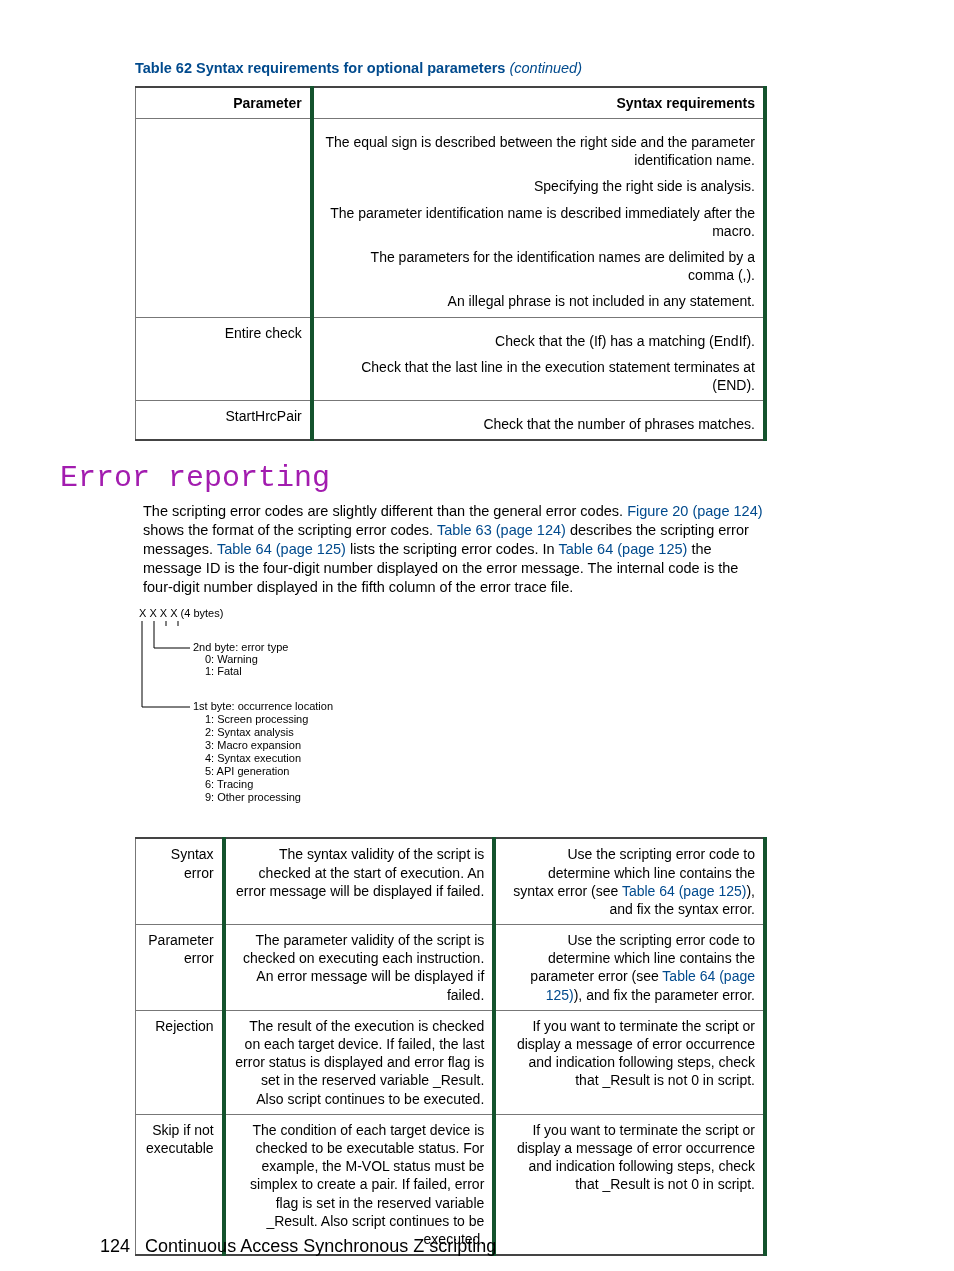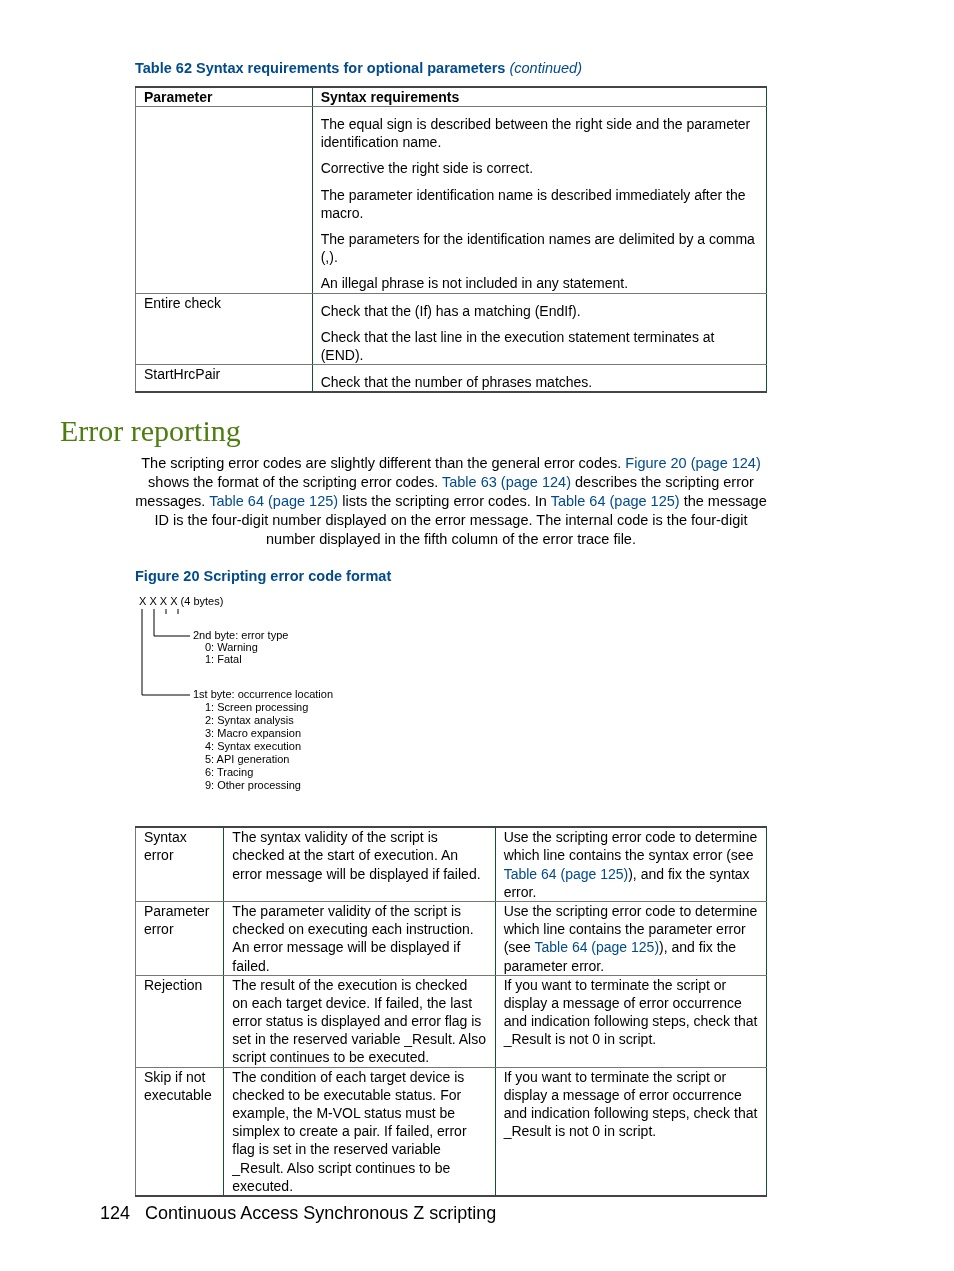--- a/index.html
+++ b/index.html
@@ -34,48 +34,47 @@
   }
   table {
     width: 100%;
     border-collapse: collapse;
     border-top: 2px solid #444;
     border-bottom: 2px solid #444;
     margin-bottom: 18px;
   }
   th, td {
     border-left: 1px solid #777;
-    border-right: 1px solid #14532d;
+    border-right: 4px solid #14532d;
     border-top: 1px solid #777;
-    padding: 0 8px;
+    padding: 6px 8px;
     vertical-align: top;
-    text-align: left;
+    text-align: right;
     font-size: 14px;
   }
   th {
     font-weight: bold;
     border-bottom: 1px solid #777;
   }
   td {
     border-bottom: 1px solid #777;
   }
   td p {
     margin: 8px 0 6px 0;
   }
   td p:last-child { margin-bottom: 0; }
   h2.section {
-    font-family: Liberation Serif, serif;
-    color: #4d7c0f;
+    font-family: Liberation Mono, monospace;
+    color: #a21caf;
     font-weight: 400;
     font-size: 30px;
     margin: 8px 0 4px -75px;
   }
   .para p {
-    margin: 0 0 4px 0;
-    text-align: center;
+    margin: 0 0 4px 8px;
   }
   a.link, .link {
     color: #004a8d;
     text-decoration: none;
   }
   .diagram {
     margin: 8px 0 18px 0;
   }
   .footer {
     position: absolute;
@@ -101,21 +100,21 @@
         </colgroup>
       <tbody>
           <tr>
         <th>Parameter</th>
         <th>Syntax requirements</th>
       </tr>
       <tr>
         <td></td>
         <td>
           <p>The equal sign is described between the right side and the parameter identification name.</p>
-          <p>Corrective the right side is correct.</p>
+          <p>Specifying the right side is analysis.</p>
           <p>The parameter identification name is described immediately after the macro.</p>
           <p>The parameters for the identification names are delimited by a comma (,).</p>
           <p>An illegal phrase is not included in any statement.</p>
         </td>
       </tr>
       <tr>
         <td>Entire check</td>
         <td>
           <p>Check that the (If) has a matching (EndIf).</p>
           <p>Check that the last line in the execution statement terminates at (END).</p>
@@ -131,21 +130,20 @@
       </table>
 
     <h2 class="section">Error reporting</h2>
 
     <div class="para">
       <p>
         <span>The scripting error codes are slightly different than the general error codes. </span><a class="link">Figure 20 (page 124)</a><span> shows the format of the scripting error codes. </span><a class="link">Table 63 (page 124)</a><span> describes the scripting error messages. </span><a class="link">Table 64 (page 125)</a><span> lists the scripting error codes. In </span><a class="link">Table 64 (page 125)</a><span> the message ID is the four-digit number displayed on the error message. The internal code is the four-digit number displayed in the fifth column of the error trace file.</span>
       </p>
     </div>
 
-    <div class="caption" style="margin-top:18px;">Figure 20 Scripting error code format</div>
 
     <div class="diagram">
       <svg width="300" height="210" viewBox="0 0 300 210">
         <style>
           text { font-family: Arial, sans-serif; font-size: 11px; fill:#000; }
           line { stroke:#000; stroke-width:1; }
         </style>
         <text x="4" y="12">X X X X (4 bytes)</text>
 
         <line x1="7" y1="16" x2="7" y2="21"></line>

